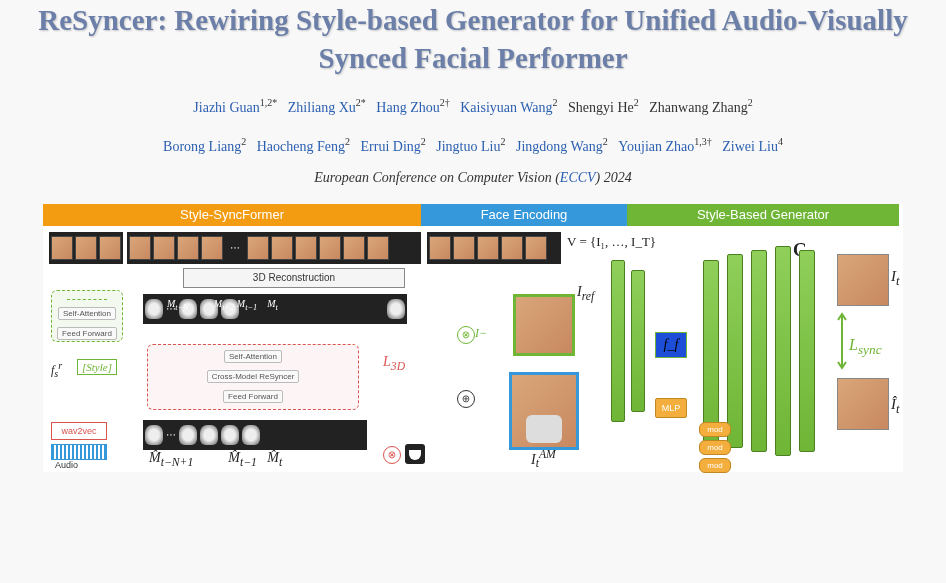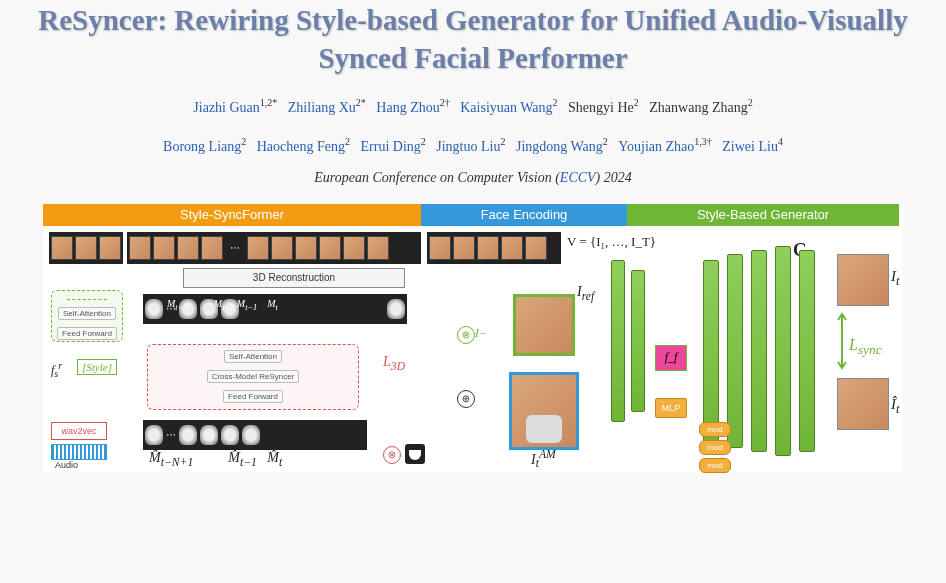--- a/index.html
+++ b/index.html
@@ -194,25 +194,25 @@
     background:#ddd; border-radius:6px;
   }
   .gblock {
     position: absolute;
     background: linear-gradient(180deg,#8fcf5a,#6fb536);
     border: 1px solid #4a8020;
     border-radius: 2px;
   }
   .ff-box {
     position: absolute;
-    top: 141px; left: 612px;
+    top: 128px; left: 612px;
     width: 30px; height: 24px;
     border: 1.5px solid #6fb536;
-    background:#ec4899;
-    font-size: 12px;
+    background:#1d4ed8;
+    font-size: 14px;
     font-style: italic;
     font-family:'Times New Roman',serif;
     display:flex;align-items:center;justify-content:center;
   }
   .mlp-box {
     position: absolute;
     top: 194px; left: 612px;
     width: 30px; height: 18px;
     background:#f3ae3d;
     border:1px solid #c08820;

